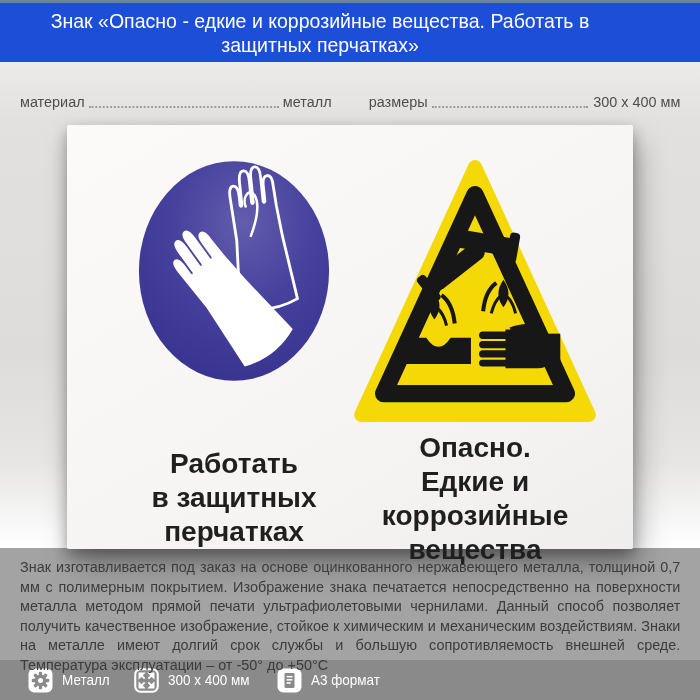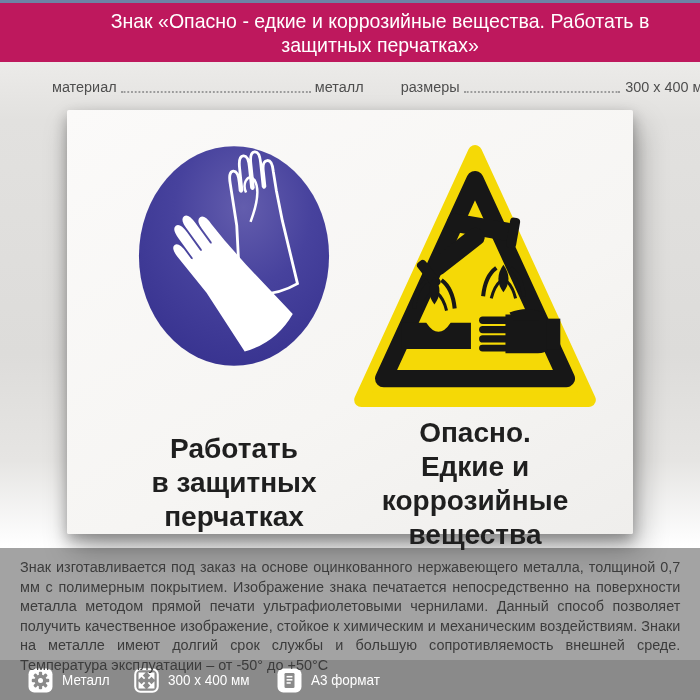--- a/index.html
+++ b/index.html
@@ -1,28 +1,28 @@
 <!DOCTYPE html>
 <html><head>
 <meta charset="utf-8">
 <style>
   * { margin:0; padding:0; box-sizing:border-box; }
   html,body { width:700px; height:700px; overflow:hidden;
     font-family:"Liberation Sans", sans-serif; background:#fff; }
 
   
-  .header { height:62px; background:#be185d; border-top:3px solid #6d82a5;
-    display:flex; align-items:center; justify-content:flex-end; }
+  .header { height:62px; background:#1d4ed8; border-top:3px solid #6d82a5;
+    display:flex; align-items:center; justify-content:flex-start; }
   .header h1 { color:#fff; font-weight:normal; font-size:21px; line-height:23.5px;
     text-align:center; width:640px; transform:scaleX(0.93); }
 
   
   .stage { height:486px;
     background:linear-gradient(#ecebe9 0%, #e2e1df 12%, #dddcda 60%, #e6e5e3 82%, #fbfbfb 97%, #ffffff 100%); }
-  .specs-row { padding:16px 20px 0 20px;margin-left:32px; }
+  .specs-row { padding:31px 20px 0 20px; }
   .specs-inner { display:flex; width:710px; transform:scaleX(0.93); transform-origin:0 0; }
   .spec { flex:1; display:flex; align-items:flex-end; font-size:15.5px; color:#4e4e4e; }
   .spec + .spec { margin-left:40px; }
   .spec .dots { flex:1; border-bottom:2px dotted #9b9b9b; margin:0 5px 3px 5px; }
 
   
   .card { width:566px; height:424px; margin:14px auto 0 auto; position:relative;
     background:linear-gradient(150deg,#fbfaf9 0%, #f6f5f3 60%, #efeeec 100%);
     border-radius:2px;
     box-shadow:0 6px 14px rgba(0,0,0,0.30), 6px 16px 30px rgba(0,0,0,0.28);

